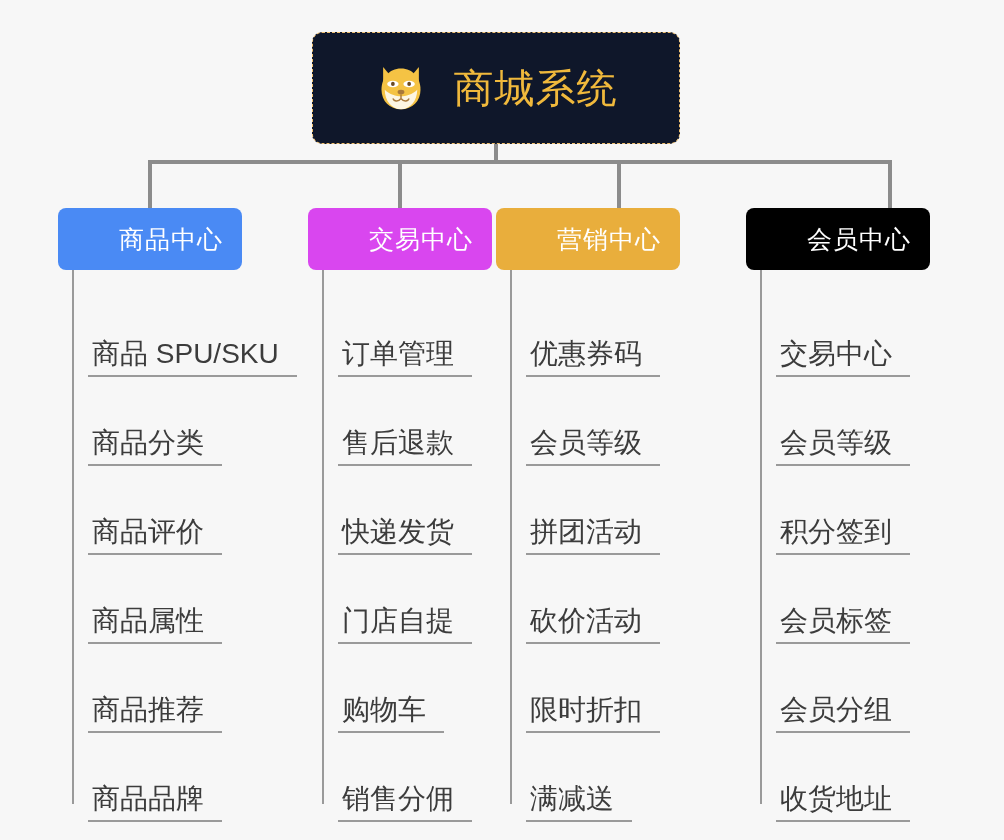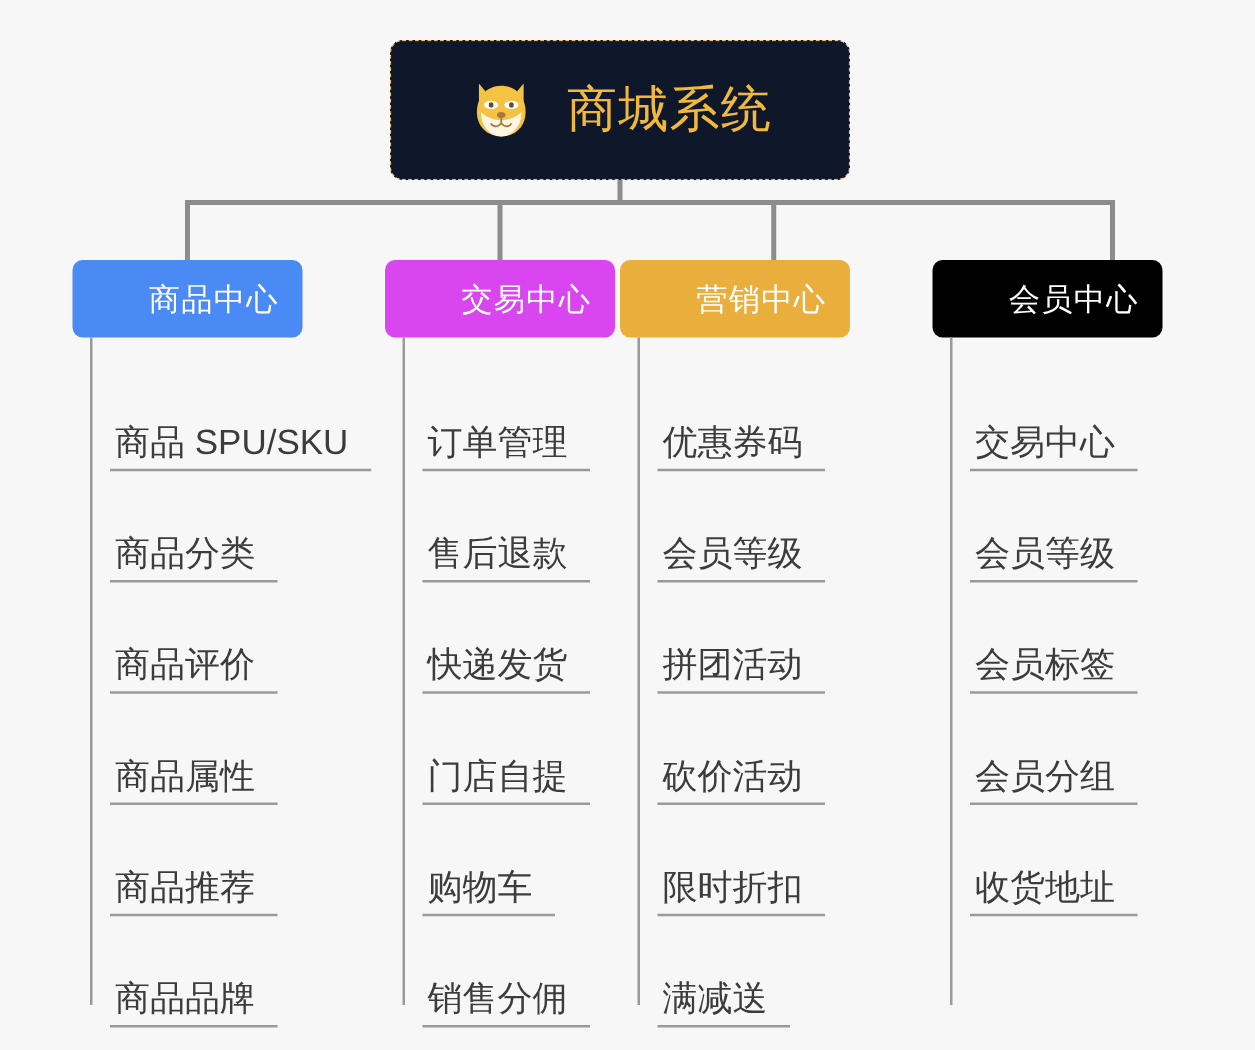--- a/index.html
+++ b/index.html
@@ -242,20 +242,23 @@
         <div class="branch-header c-green">会员中心</div>
         <div class="branch-spine" style="height: 534px;"></div>
         <ul class="leaf-list">
           <li class="leaf-item">
             <span class="leaf-label">交易中心</span>
           </li>
           <li class="leaf-item">
             <span class="leaf-label">会员等级</span>
           </li>
           <li class="leaf-item">
+            <span class="leaf-label">积分签到</span>
+          </li>
+          <li class="leaf-item">
             <span class="leaf-label">会员标签</span>
           </li>
           <li class="leaf-item">
             <span class="leaf-label">会员分组</span>
           </li>
           <li class="leaf-item">
             <span class="leaf-label">收货地址</span>
           </li>
         </ul>
       </div>

